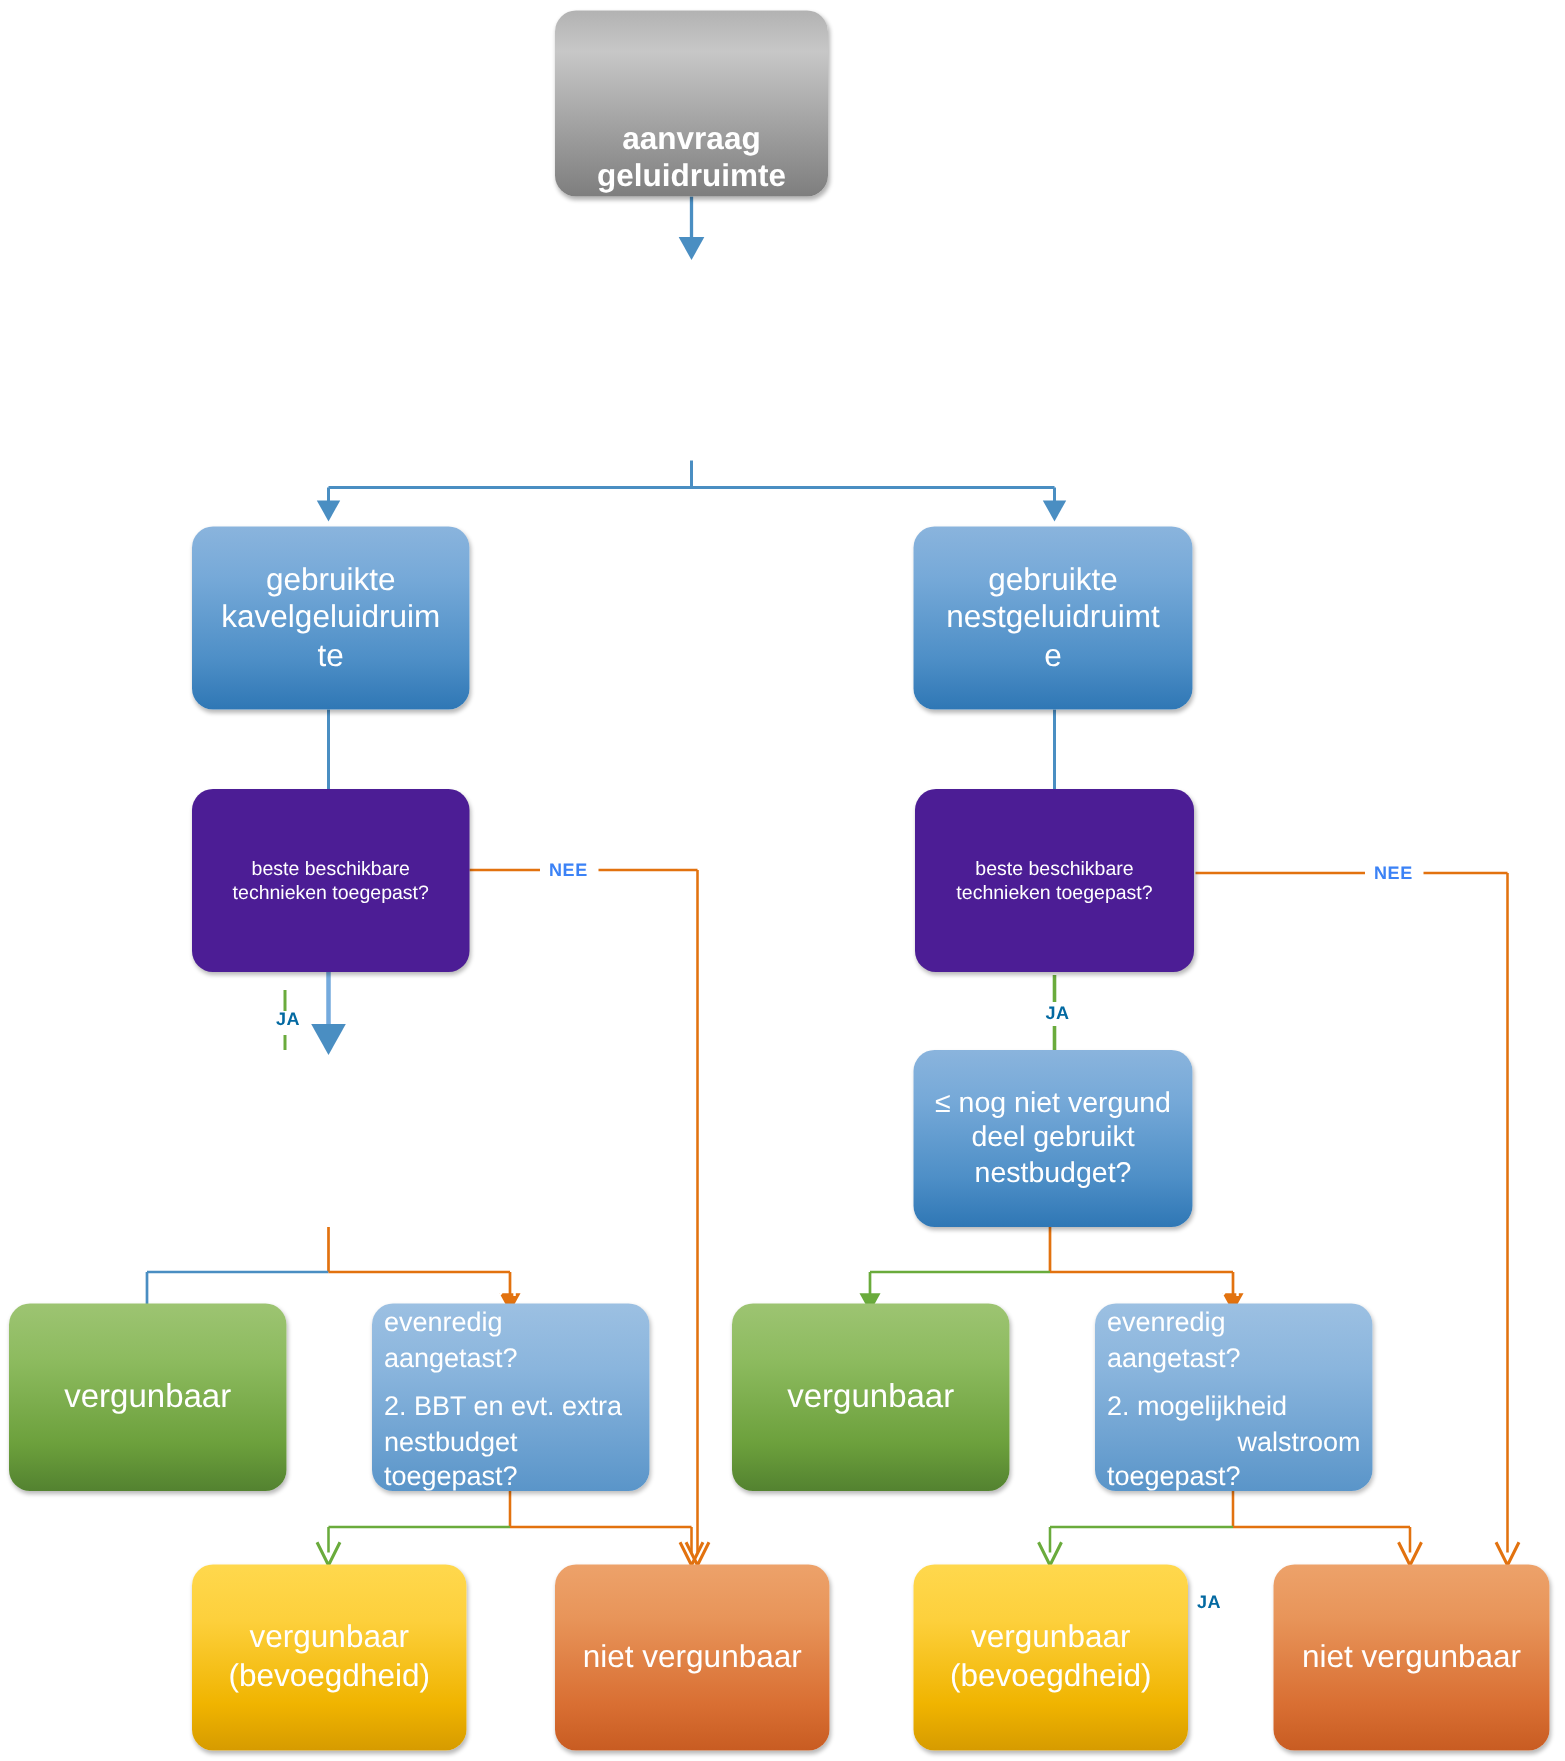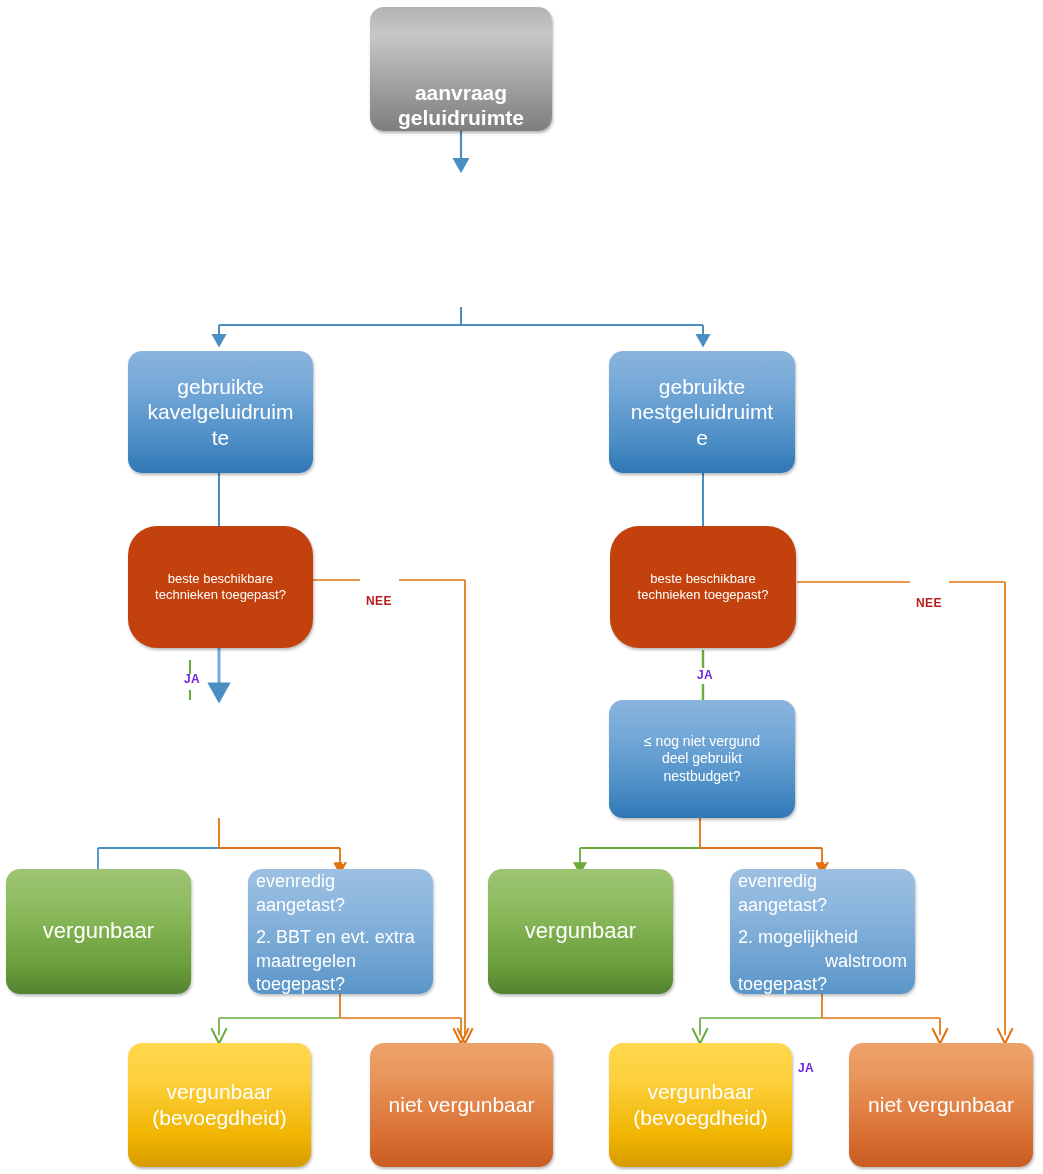--- a/index.html
+++ b/index.html
@@ -45,23 +45,22 @@
   .fill-gray {
     background: linear-gradient(to bottom, #b2b2b2 0%, #c7c7c7 22%, #9a9a9a 70%, #7e7e7e 100%);
     box-shadow: 1px 2px 3px rgba(0,0,0,0.30);
     justify-content: flex-end;
   }
   .fill-blue {
     background: linear-gradient(to bottom, #8ab4dd 0%, #76a9d8 28%, #4e8fc7 72%, #2f77b5 100%);
     box-shadow: 1px 2px 3px rgba(0,0,0,0.28);
   }
   .fill-blue-flat {
-    background: #c2410c;
-    box-shadow: 1px 2px 3px rgba(0,0,0,0.28);
-    border-radius: 29px;
+    background: #4c1d95;
+    box-shadow: 1px 2px 3px rgba(0,0,0,0.28);
   }
   .fill-blue-mid {
     background: linear-gradient(to bottom, #9cc0e2 0%, #8ab5dd 35%, #5a95c9 100%);
     box-shadow: 1px 2px 3px rgba(0,0,0,0.25);
   }
   .fill-green {
     background: linear-gradient(to bottom, #9dc472 0%, #8dbb5f 30%, #6ca03c 75%, #538230 100%);
     box-shadow: 1px 2px 3px rgba(0,0,0,0.28);
   }
   .fill-yellow {
@@ -76,22 +75,22 @@
 
   .t-bold { font-weight: bold; }
 
   .edge-label {
     position: absolute;
     font-size: 12px;
     font-weight: bold;
     letter-spacing: 0.4px;
     white-space: nowrap;
   }
-  .lab-nee { color: #b91c1c; margin-top: 21px; }
-  .lab-ja  { color: #6d28d9; }
+  .lab-nee { color: #3b82f6; }
+  .lab-ja  { color: #0369a1; }
 </style>
 </head>
 <body>
 
 <div id="canvas">
 
   <svg id="edges" viewBox="0 0 1043 1174">
     <defs>
       <marker id="ar-blue" markerWidth="9" markerHeight="9" refX="3.2" refY="4.5" orient="auto" markerUnits="strokeWidth">
         <path d="M0,0.6 L7,4.5 L0,8.4 z" fill="#4a8ec2"></path>
@@ -186,41 +185,41 @@
     <div class="txt">beste beschikbare</div>
     <div class="txt">technieken toegepast?</div>
   </div>
 
   <div class="node fill-blue-flat" style="left:610px; top:526px; width:186px; height:122px; font-size:13px;">
     <div class="txt">beste beschikbare</div>
     <div class="txt">technieken toegepast?</div>
   </div>
 
 
-  <div class="node fill-blue" style="left:609px; top:700px; width:186px; height:118px; font-size:14px;">
+  <div class="node fill-blue" style="left:609px; top:700px; width:186px; height:118px; font-size:19px;">
     <div class="txt">≤ nog niet vergund</div>
     <div class="txt">deel gebruikt</div>
     <div class="txt">nestbudget?</div>
   </div>
 
   <div class="node fill-green" style="left:6px; top:869px; width:185px; height:125px; font-size:22px;">
     <div class="txt">vergunbaar</div>
   </div>
 
   <div class="node fill-green" style="left:488px; top:869px; width:185px; height:125px; font-size:22px;">
     <div class="txt">vergunbaar</div>
   </div>
 
   <div class="node fill-blue-mid" style="left:248px; top:869px; width:185px; height:125px; font-size:18px; align-items:flex-start; justify-content:flex-start; padding:0 8px; line-height:1.3;">
     <div style="margin-top:-22px; width:100%; text-align:left;">
       <div class="txt" style="text-align:left;">1. reserve niet on-</div>
       <div class="txt" style="text-align:left;">evenredig</div>
       <div class="txt" style="text-align:left;">aangetast?</div>
       <div class="txt" style="text-align:left; margin-top:9px;">2. BBT en evt. extra</div>
-      <div class="txt" style="text-align:left;">maatregelen</div>
+      <div class="txt" style="text-align:left;">nestbudget</div>
       <div class="txt" style="text-align:left;">toegepast?</div>
     </div>
   </div>
 
   <div class="node fill-blue-mid" style="left:730px; top:869px; width:185px; height:125px; font-size:18px; align-items:flex-start; justify-content:flex-start; padding:0 8px; line-height:1.3;">
     <div style="margin-top:-22px; width:100%; text-align:left;">
       <div class="txt" style="text-align:left;">1. reserve niet on-</div>
       <div class="txt" style="text-align:left;">evenredig</div>
       <div class="txt" style="text-align:left;">aangetast?</div>
       <div class="txt" style="text-align:left; margin-top:9px;">2. mogelijkheid</div>

